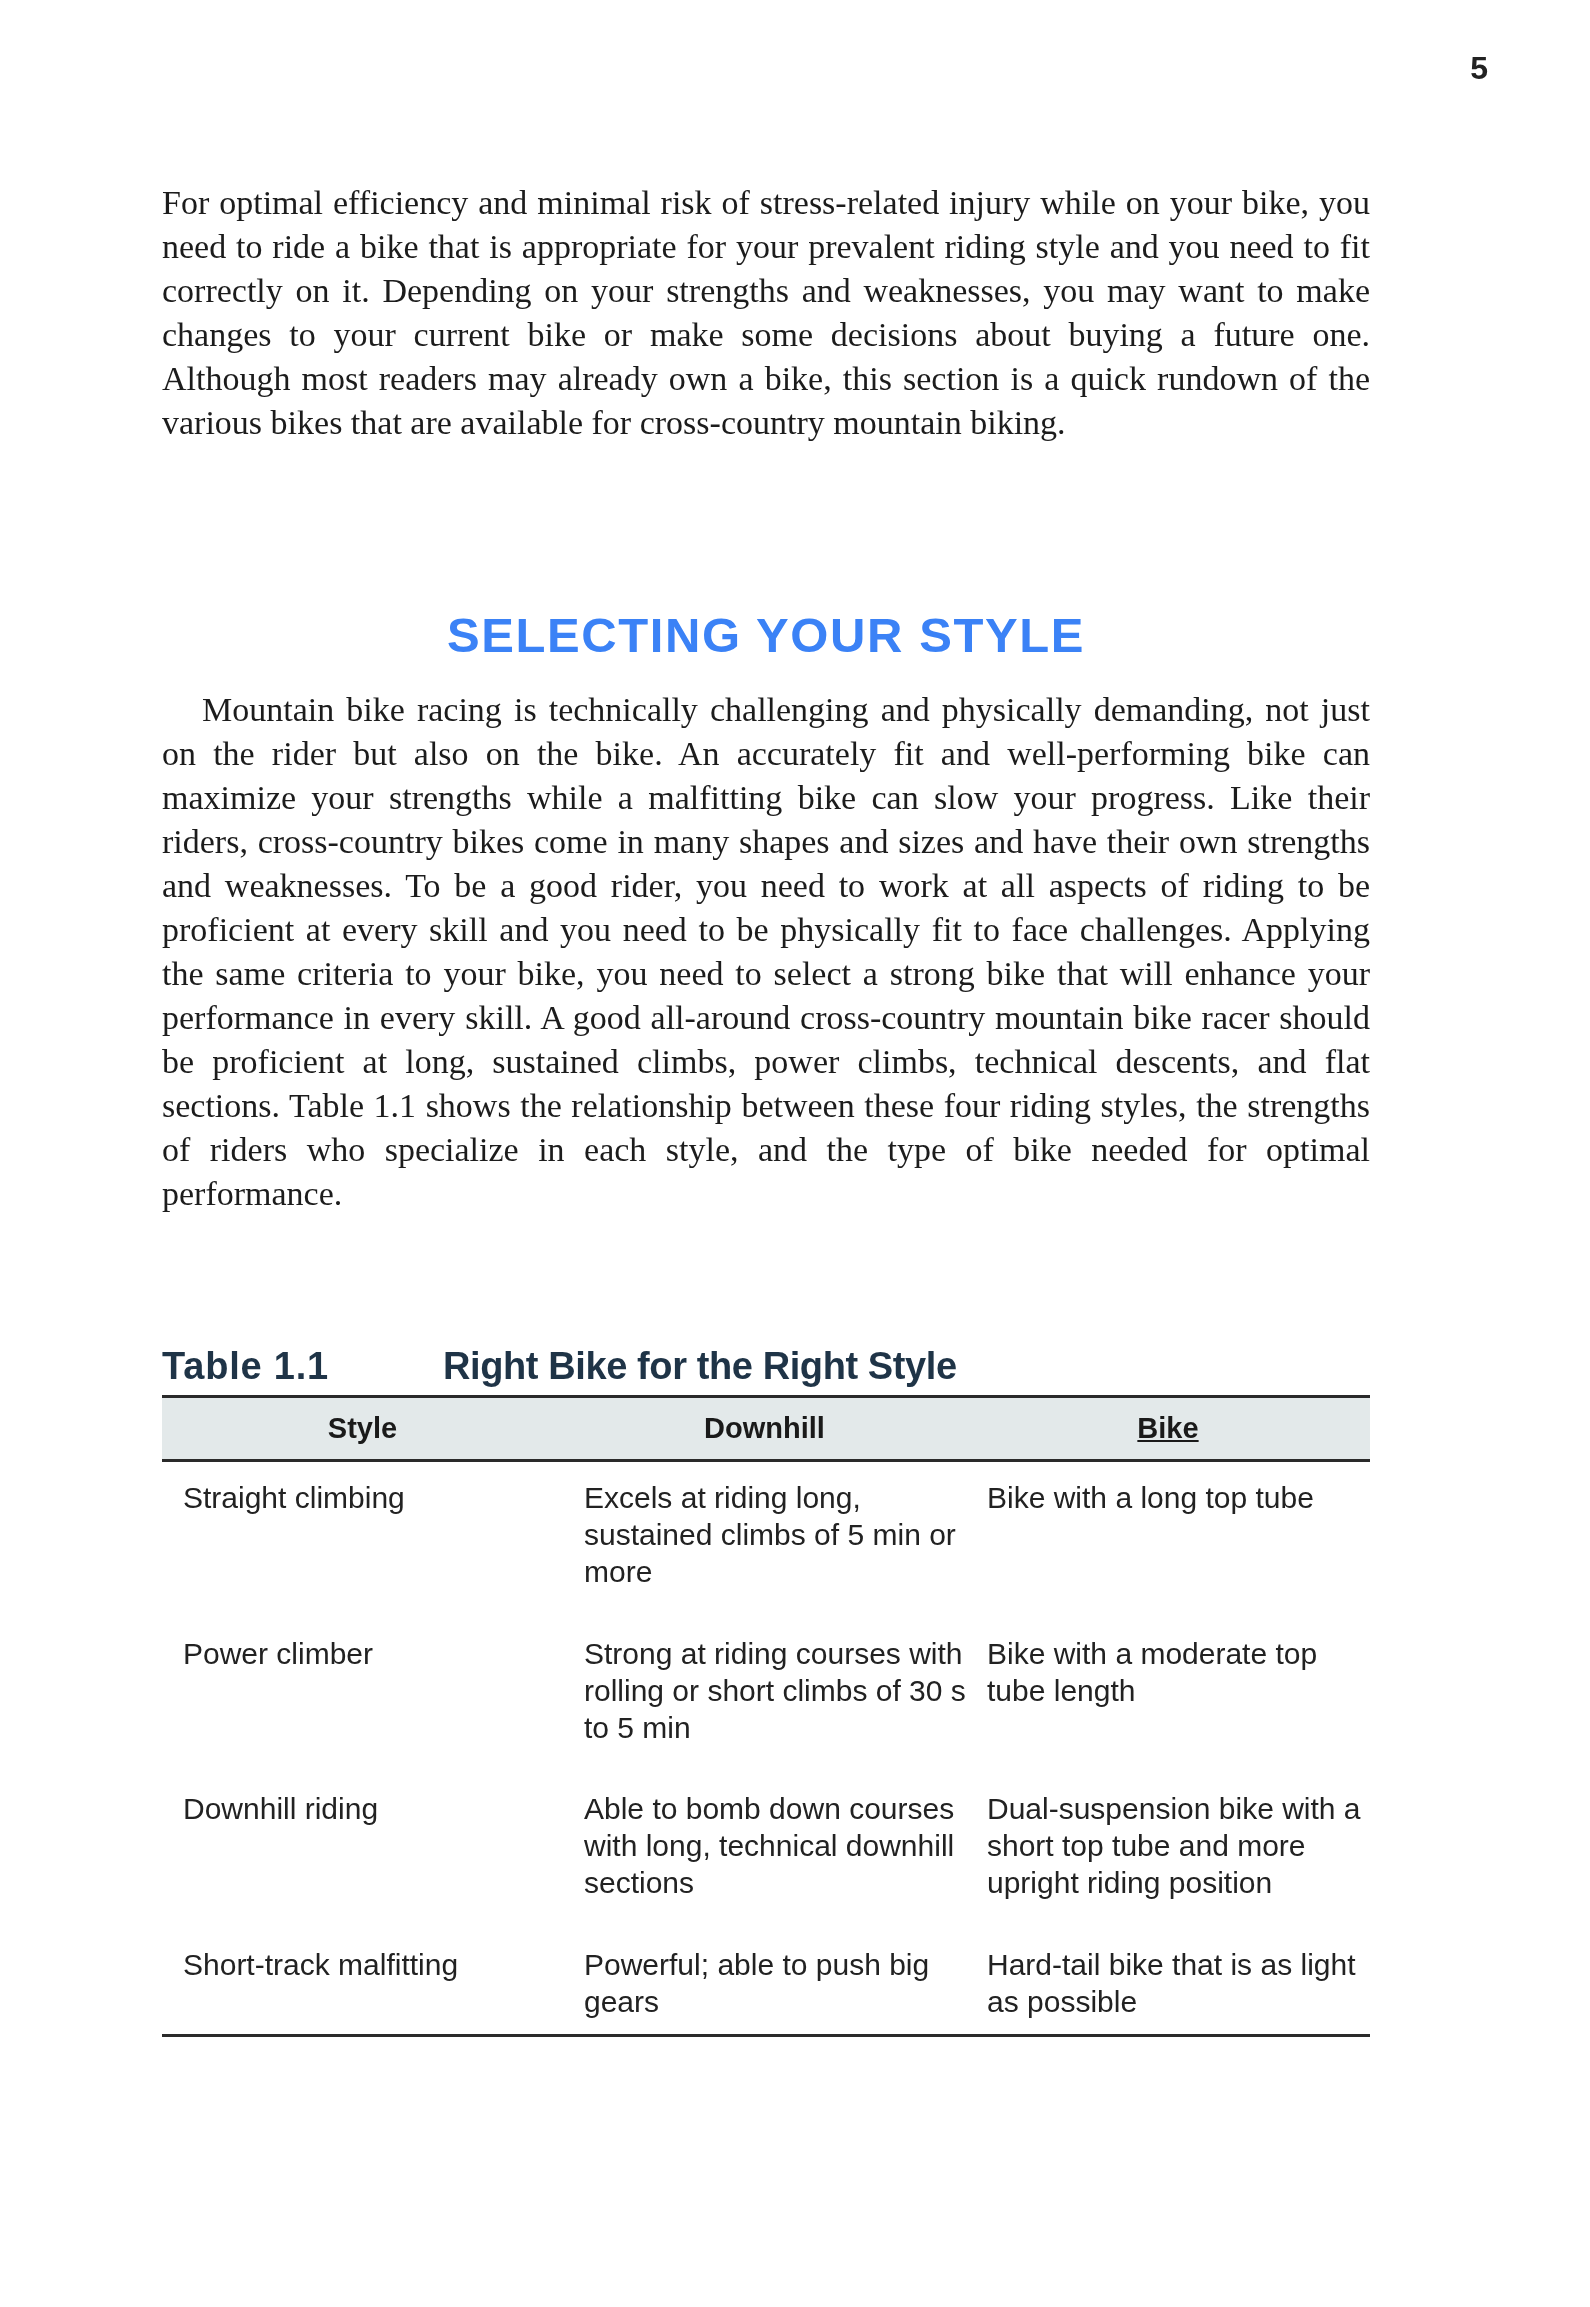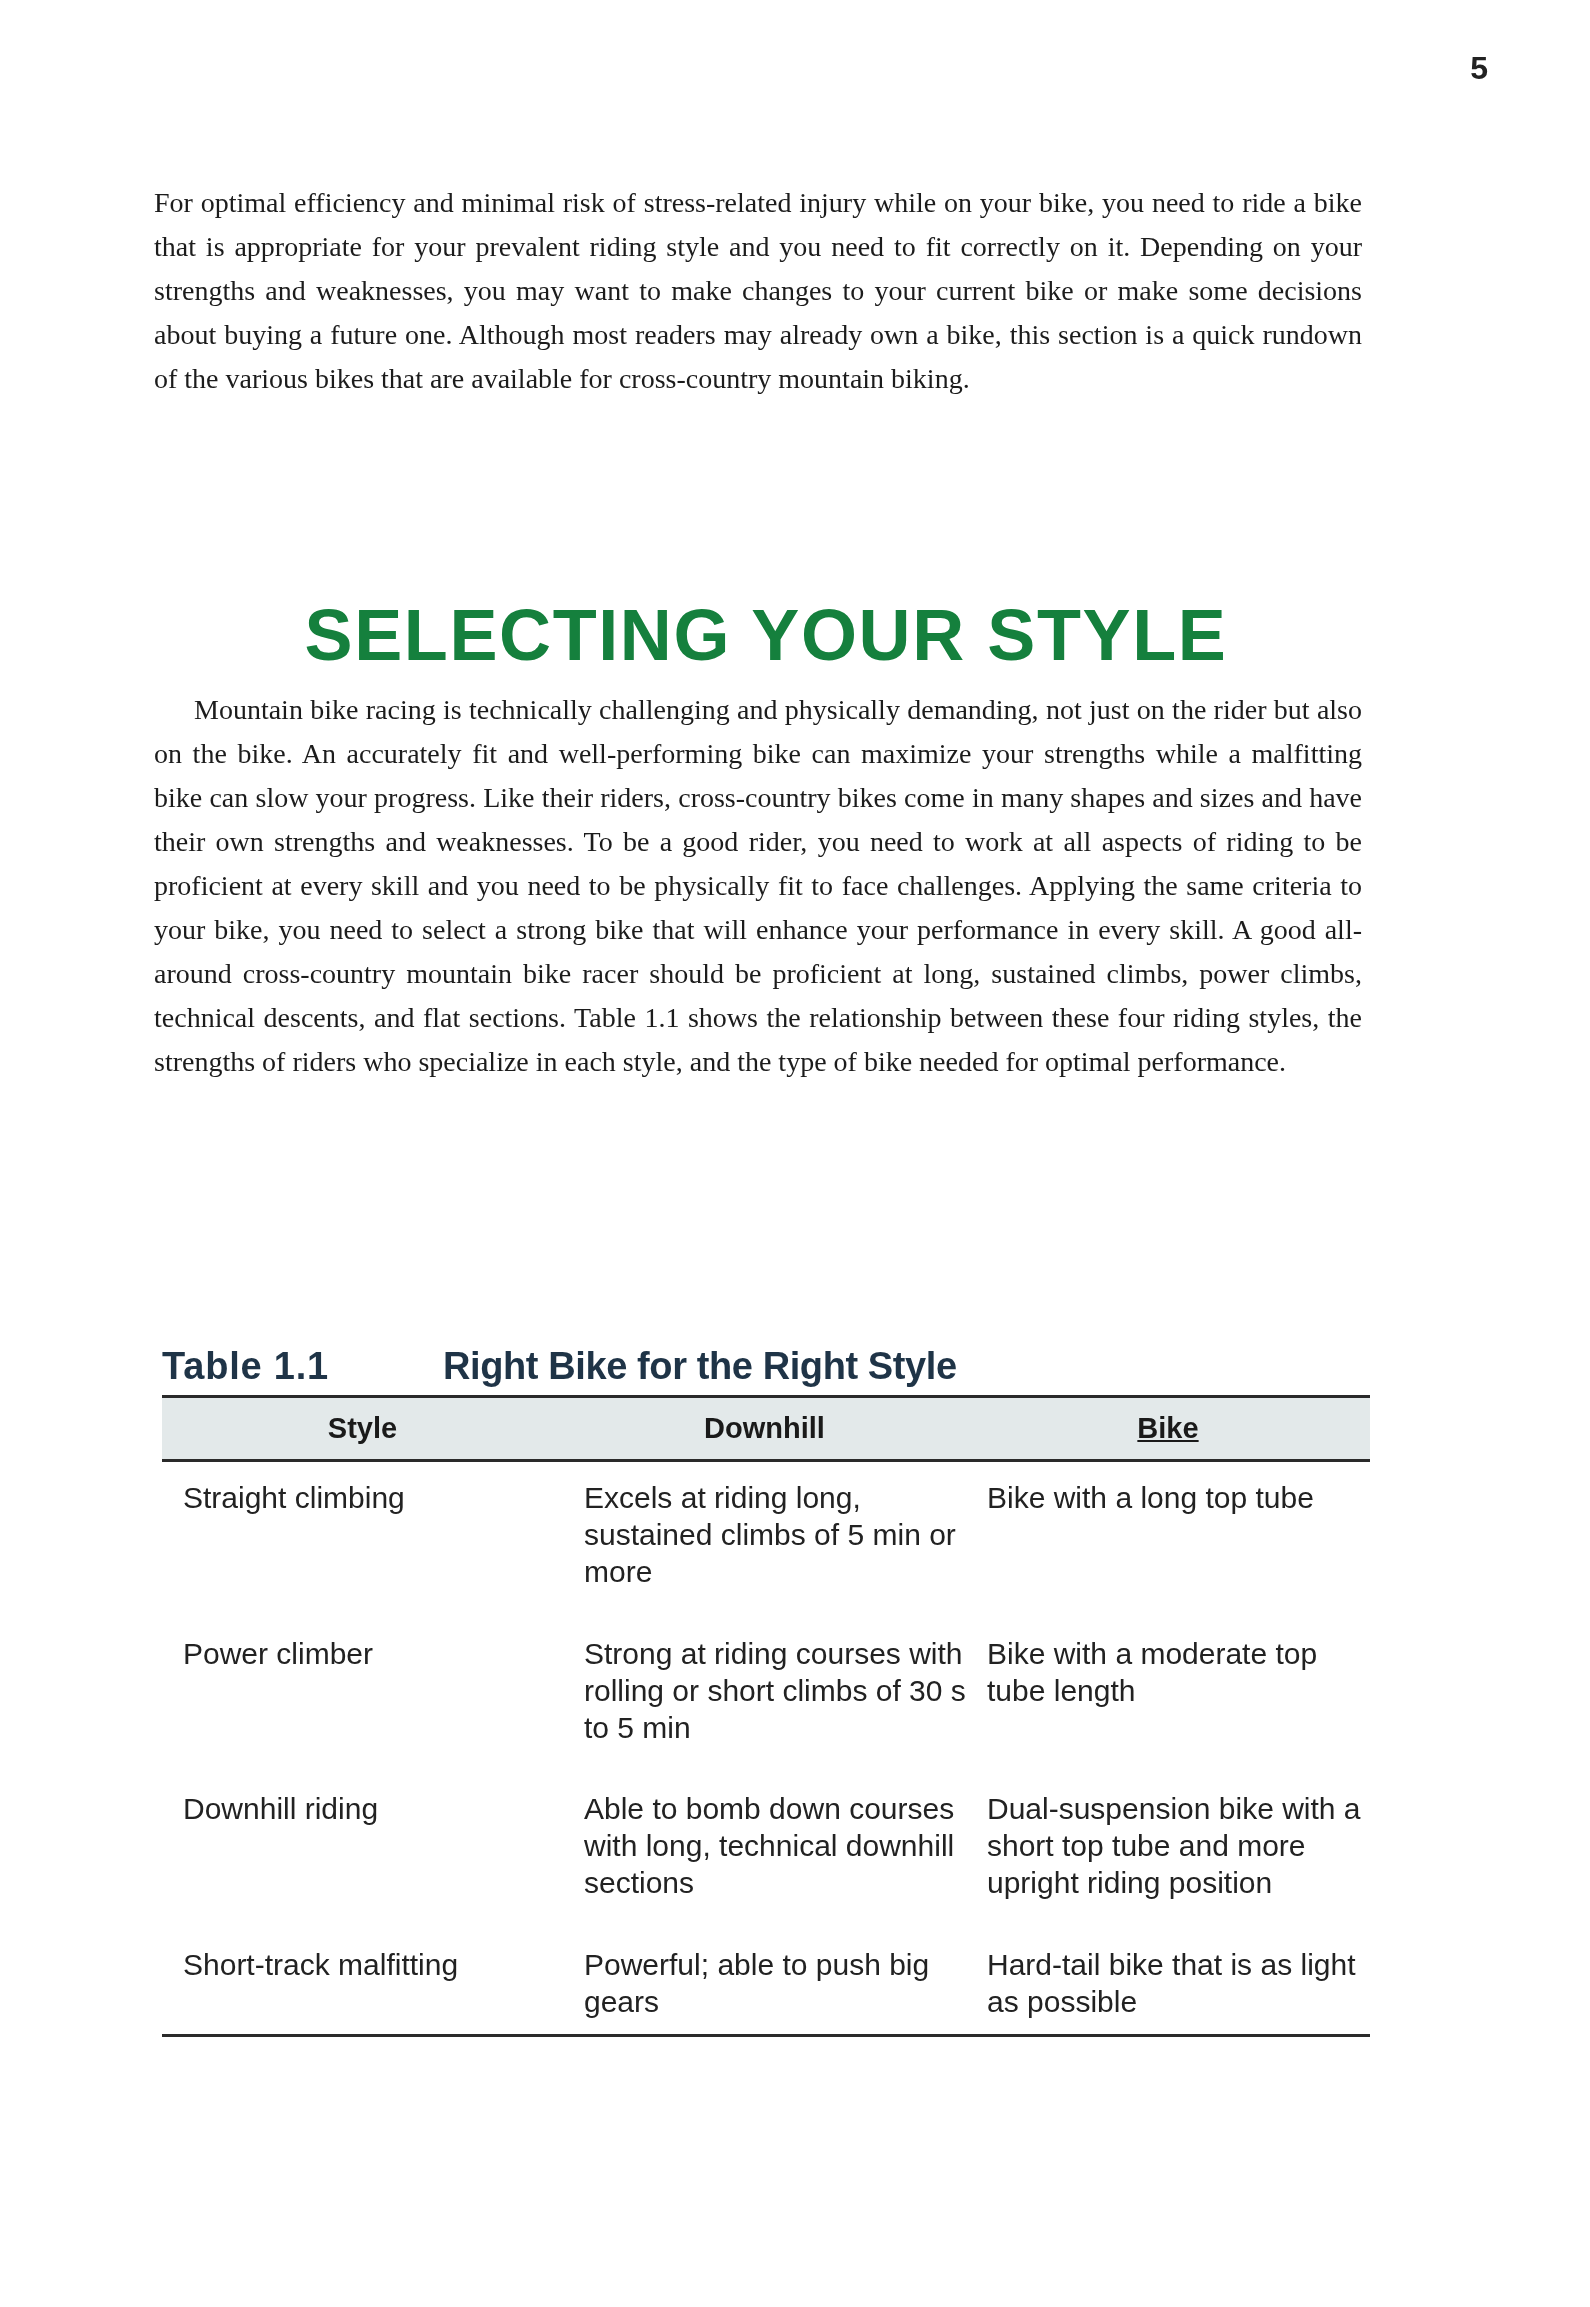--- a/index.html
+++ b/index.html
@@ -5,30 +5,30 @@
   html, body { margin: 0; padding: 0; background: #ffffff; }
   body { width: 1591px; height: 2307px; position: relative; overflow: hidden; color: #1a1a1a; }
   .running-head {
     position: absolute; top: 50px; left: 786px; width: 702px;
     font-family: "Liberation Sans", sans-serif; font-size: 31px; color: #222;
     display: flex; justify-content: flex-end; align-items: baseline; white-space: nowrap;
   }
   .running-head .title { font-weight: normal; letter-spacing: 0.2px; }
   .running-head .pagenum { font-weight: bold; margin-left: 35px; font-size: 32px; }
   .para {
-    position: absolute; left: 154px; width: 1208px;
-    font-family: "Liberation Serif", serif; font-size: 28px; line-height: 44px;
+    position: absolute; left: 162px; width: 1208px;
+    font-family: "Liberation Serif", serif; font-size: 34px; line-height: 44px;
     text-align: justify; color: #1c1c1c; margin: 0;
   }
   .para.p1 { top: 181px; }
   .para.p2 { top: 688px; text-indent: 40px; }
   .section-heading {
     position: absolute; top: 603px; left: 162px; width: 1208px; text-align: center;
-    font-family: "Liberation Sans", sans-serif; font-weight: bold; font-size: 72px;
-    color: #15803d; letter-spacing: 1.6px; margin: 0; line-height: 64px;
+    font-family: "Liberation Sans", sans-serif; font-weight: bold; font-size: 49px;
+    color: #3b82f6; letter-spacing: 1.6px; margin: 0; line-height: 64px;
   }
   .table-caption {
     position: absolute; top: 1342px; left: 162px; white-space: nowrap;
     font-family: "Liberation Sans", sans-serif; font-weight: bold; font-size: 38px;
     color: #1f3447; margin: 0; line-height: 48px;
   }
   .table-caption .num { display: inline-block; width: 281px; letter-spacing: 0.8px; }
   .table-caption .ttl { letter-spacing: -0.4px; }
   .table-wrap { position: absolute; top: 1395px; left: 162px; width: 1208px; }
   table { border-collapse: collapse; width: 1208px; font-family: "Liberation Sans", sans-serif; }

